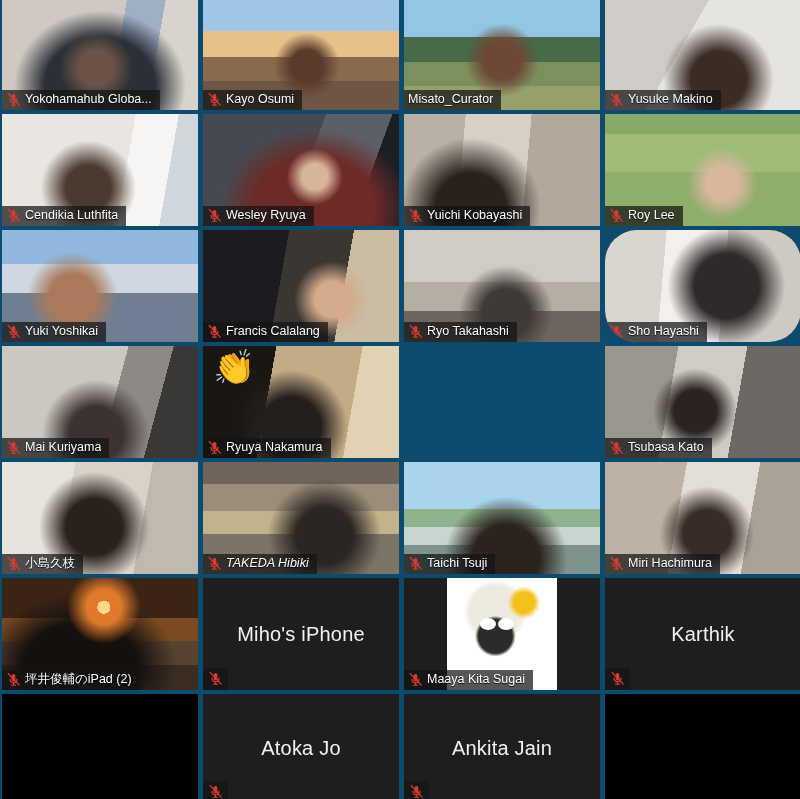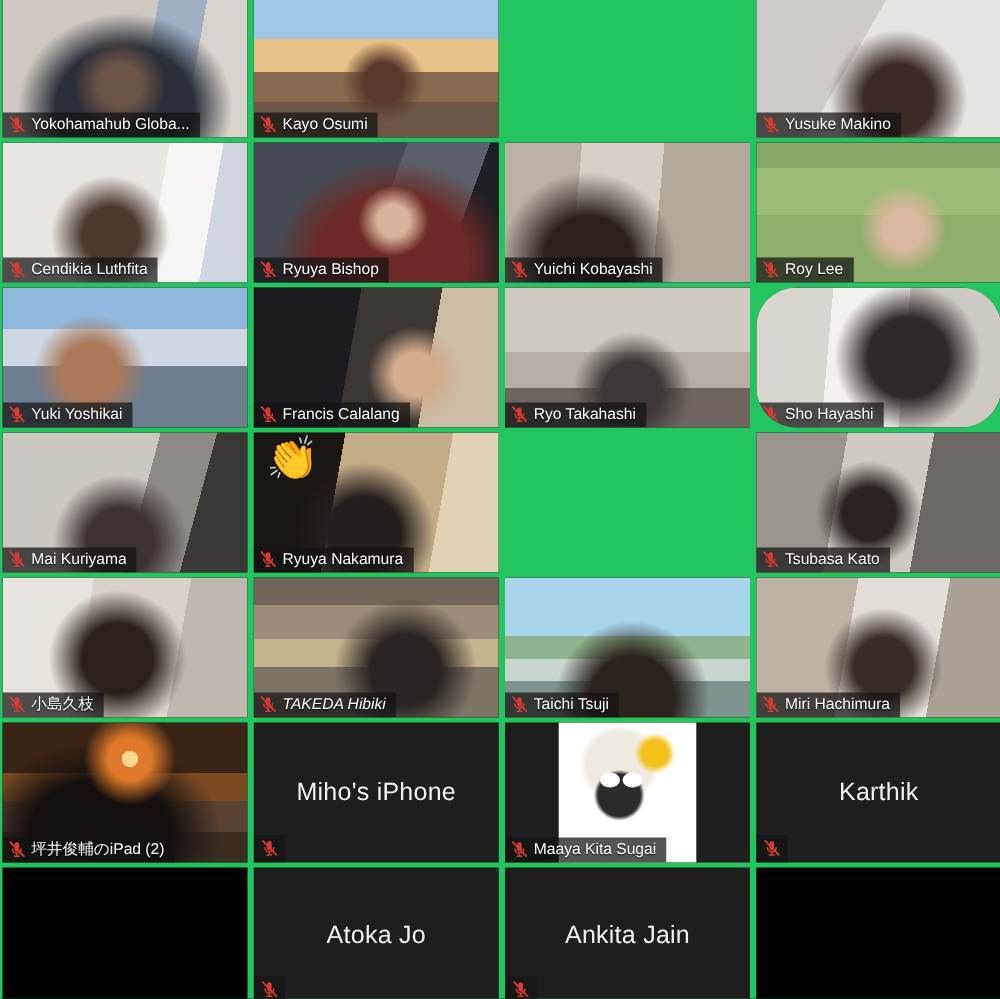--- a/index.html
+++ b/index.html
@@ -10,21 +10,21 @@
     font-family: "Liberation Sans", sans-serif;
   }
   #grid {
     width: 800px; height: 799px;
     display: grid;
     grid-template-columns: repeat(4, 196px);
     grid-template-rows: 110px 112px 112px 112px 112px 112px 109px;
     column-gap: 5px;
     row-gap: 4px;
     padding: 0 2px;
-    background: #22c55e;
+    background: #0c4a6e;
   }
   .tile {
     position: relative;
     overflow: hidden;
     background: #1b1b1b;
   }
   .tile.empty { background: #000; }
   .tile.video-off { background: #1e1e1e; }
   .tile.active { outline: 3px solid #c9db4e; outline-offset: -3px; }
 
@@ -200,20 +200,26 @@
           <svg class="mic" width="15" height="15" viewBox="0 0 24 24" aria-hidden="true">
   <path d="M12 3a3 3 0 0 0-3 3v6a3 3 0 0 0 6 0V6a3 3 0 0 0-3-3z" fill="#d93b30"></path>
   <path d="M6.5 11.5a5.5 5.5 0 0 0 11 0" stroke="#d93b30" stroke-width="2" fill="none" stroke-linecap="round"></path>
   <path d="M12 17.2V20.5M9 20.8h6" stroke="#d93b30" stroke-width="2" stroke-linecap="round"></path>
   <path d="M3.6 2.6 20.8 20.6" stroke="#d93b30" stroke-width="2.3" stroke-linecap="round"></path>
 </svg>
         </span>
         <span class="nm">Kayo Osumi</span>
       </div>
     </div>
+    <div class="tile active" style="grid-area: 1 / 3;">
+      <div class="vid sc-lake"></div>
+      <div class="namebar">
+        <span class="nm">Misato_Curator</span>
+      </div>
+    </div>
     <div class="tile" style="grid-area: 1 / 4;">
       <div class="vid sc-white-room"></div>
       <div class="namebar">
         <span style="display: flex;">
           <svg class="mic" width="15" height="15" viewBox="0 0 24 24" aria-hidden="true">
   <path d="M12 3a3 3 0 0 0-3 3v6a3 3 0 0 0 6 0V6a3 3 0 0 0-3-3z" fill="#d93b30"></path>
   <path d="M6.5 11.5a5.5 5.5 0 0 0 11 0" stroke="#d93b30" stroke-width="2" fill="none" stroke-linecap="round"></path>
   <path d="M12 17.2V20.5M9 20.8h6" stroke="#d93b30" stroke-width="2" stroke-linecap="round"></path>
   <path d="M3.6 2.6 20.8 20.6" stroke="#d93b30" stroke-width="2.3" stroke-linecap="round"></path>
 </svg>
@@ -239,21 +245,21 @@
       <div class="vid sc-dark-blue"></div>
       <div class="namebar">
         <span style="display: flex;">
           <svg class="mic" width="15" height="15" viewBox="0 0 24 24" aria-hidden="true">
   <path d="M12 3a3 3 0 0 0-3 3v6a3 3 0 0 0 6 0V6a3 3 0 0 0-3-3z" fill="#d93b30"></path>
   <path d="M6.5 11.5a5.5 5.5 0 0 0 11 0" stroke="#d93b30" stroke-width="2" fill="none" stroke-linecap="round"></path>
   <path d="M12 17.2V20.5M9 20.8h6" stroke="#d93b30" stroke-width="2" stroke-linecap="round"></path>
   <path d="M3.6 2.6 20.8 20.6" stroke="#d93b30" stroke-width="2.3" stroke-linecap="round"></path>
 </svg>
         </span>
-        <span class="nm">Ryuya Bishop</span>
+        <span class="nm">Wesley Ryuya</span>
       </div>
     </div>
     <div class="tile" style="grid-area: 2 / 3;">
       <div class="vid sc-shelf-room"></div>
       <div class="namebar">
         <span style="display: flex;">
           <svg class="mic" width="15" height="15" viewBox="0 0 24 24" aria-hidden="true">
   <path d="M12 3a3 3 0 0 0-3 3v6a3 3 0 0 0 6 0V6a3 3 0 0 0-3-3z" fill="#d93b30"></path>
   <path d="M6.5 11.5a5.5 5.5 0 0 0 11 0" stroke="#d93b30" stroke-width="2" fill="none" stroke-linecap="round"></path>
   <path d="M12 17.2V20.5M9 20.8h6" stroke="#d93b30" stroke-width="2" stroke-linecap="round"></path>

